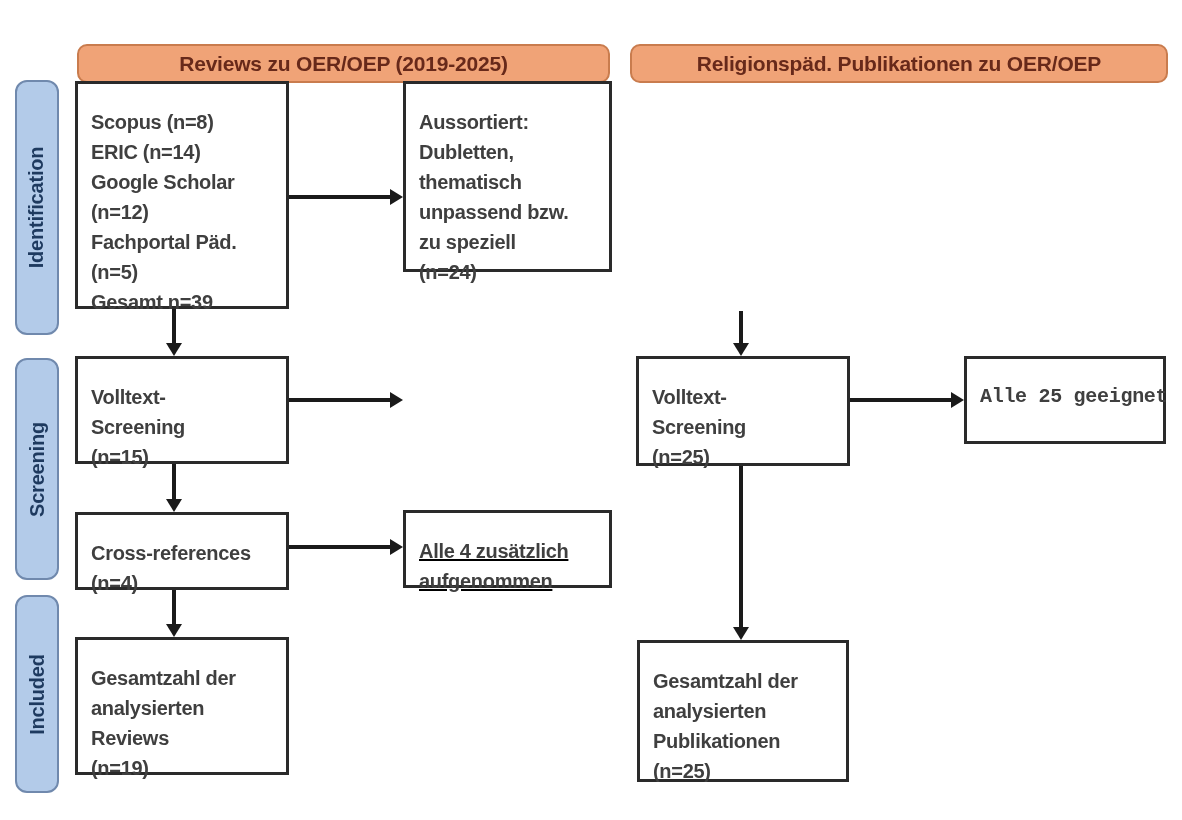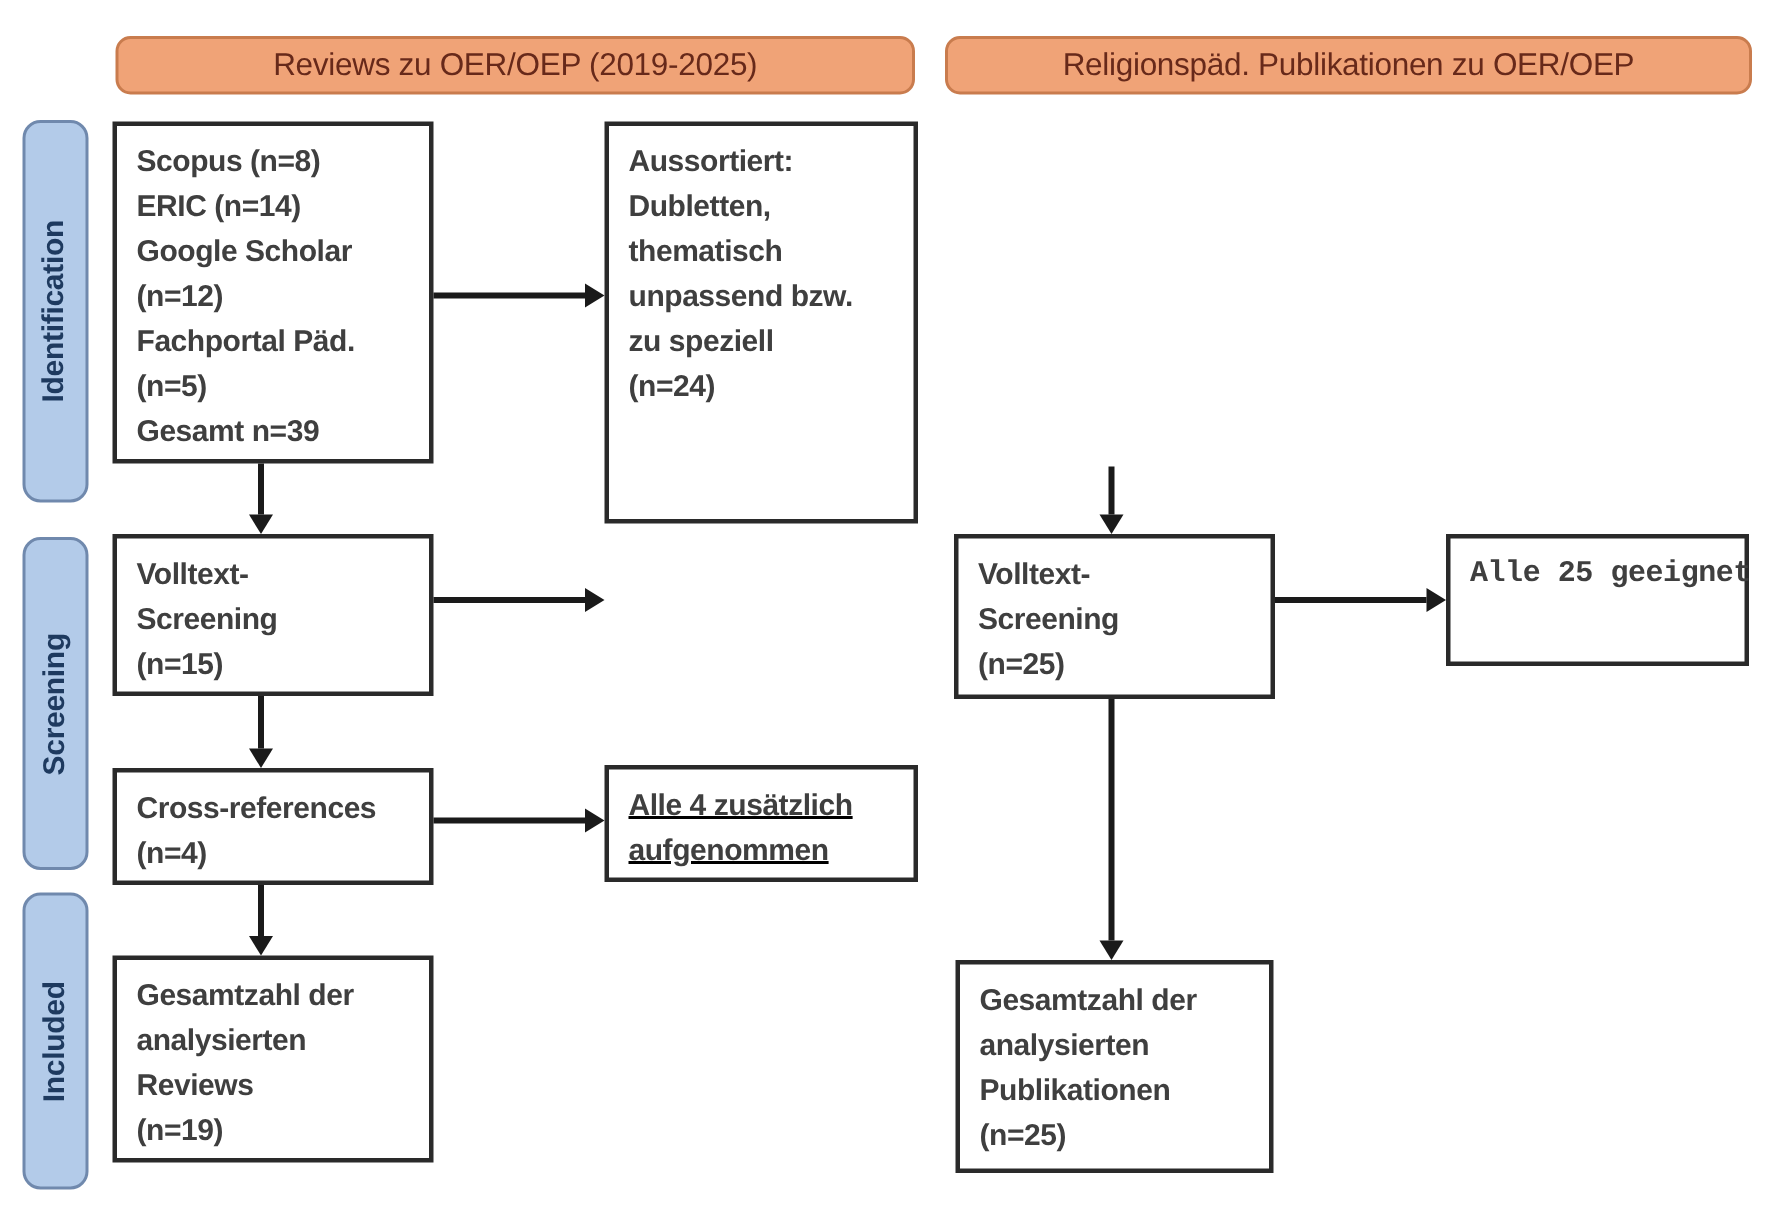--- a/index.html
+++ b/index.html
@@ -9,23 +9,24 @@
     position:relative;overflow:hidden;
   }
   .canvas{position:absolute;left:0;top:0;width:1182px;height:820px;}
 
   .hdr{
     position:absolute;box-sizing:border-box;
     background:var(--header-fill);
     border:2px solid var(--header-border);
     border-radius:10px;
     color:var(--header-text);
-    font-size:21px;font-weight:400;
+    font-size:21px;font-weight:700;
     display:flex;align-items:center;justify-content:center;
     letter-spacing:-0.2px;
+    margin-top:20px;
   }
 
   .stage{
     position:absolute;box-sizing:border-box;
     background:var(--stage-fill);
     border:2px solid var(--stage-border);
     border-radius:12px;
     display:flex;align-items:center;justify-content:center;
   }
   .stage span{
@@ -35,21 +36,21 @@
     font-size:20px;font-weight:700;
     letter-spacing:-0.2px;
   }
 
   .box{
     position:absolute;box-sizing:border-box;
     background:#ffffff;
     border:3px solid var(--box-border);
   }
   .box-text{
-    padding:9px 13px;
+    padding:23px 13px;
     font-size:20px;font-weight:700;line-height:30px;
     letter-spacing:-0.3px;
     color:var(--box-text);
     white-space:pre;
   }
   .box-text.small{font-size:19px;}
 
   .arrow-v{position:absolute;width:4px;background:var(--arrow);}
   .arrow-v::after{
     content:'';position:absolute;left:50%;bottom:-13px;transform:translateX(-50%);
@@ -87,21 +88,21 @@
 
   <div class="box" style="left:75px;top:81px;width:214px;height:228px;">
     <div class="box-text">Scopus (n=8)
 ERIC (n=14)
 Google Scholar
 (n=12)
 Fachportal Päd.
 (n=5)
 Gesamt n=39</div>
   </div>
-  <div class="box" style="left:403px;top:81px;width:209px;height:268px;">
+  <div class="box" style="left:403px;top:81px;width:209px;height:191px;">
     <div class="box-text">Aussortiert:
 Dubletten,
 thematisch
 unpassend bzw.
 zu speziell
 (n=24)</div>
   </div>
   <div class="box" style="left:75px;top:356px;width:214px;height:108px;">
     <div class="box-text">Volltext-
 Screening

